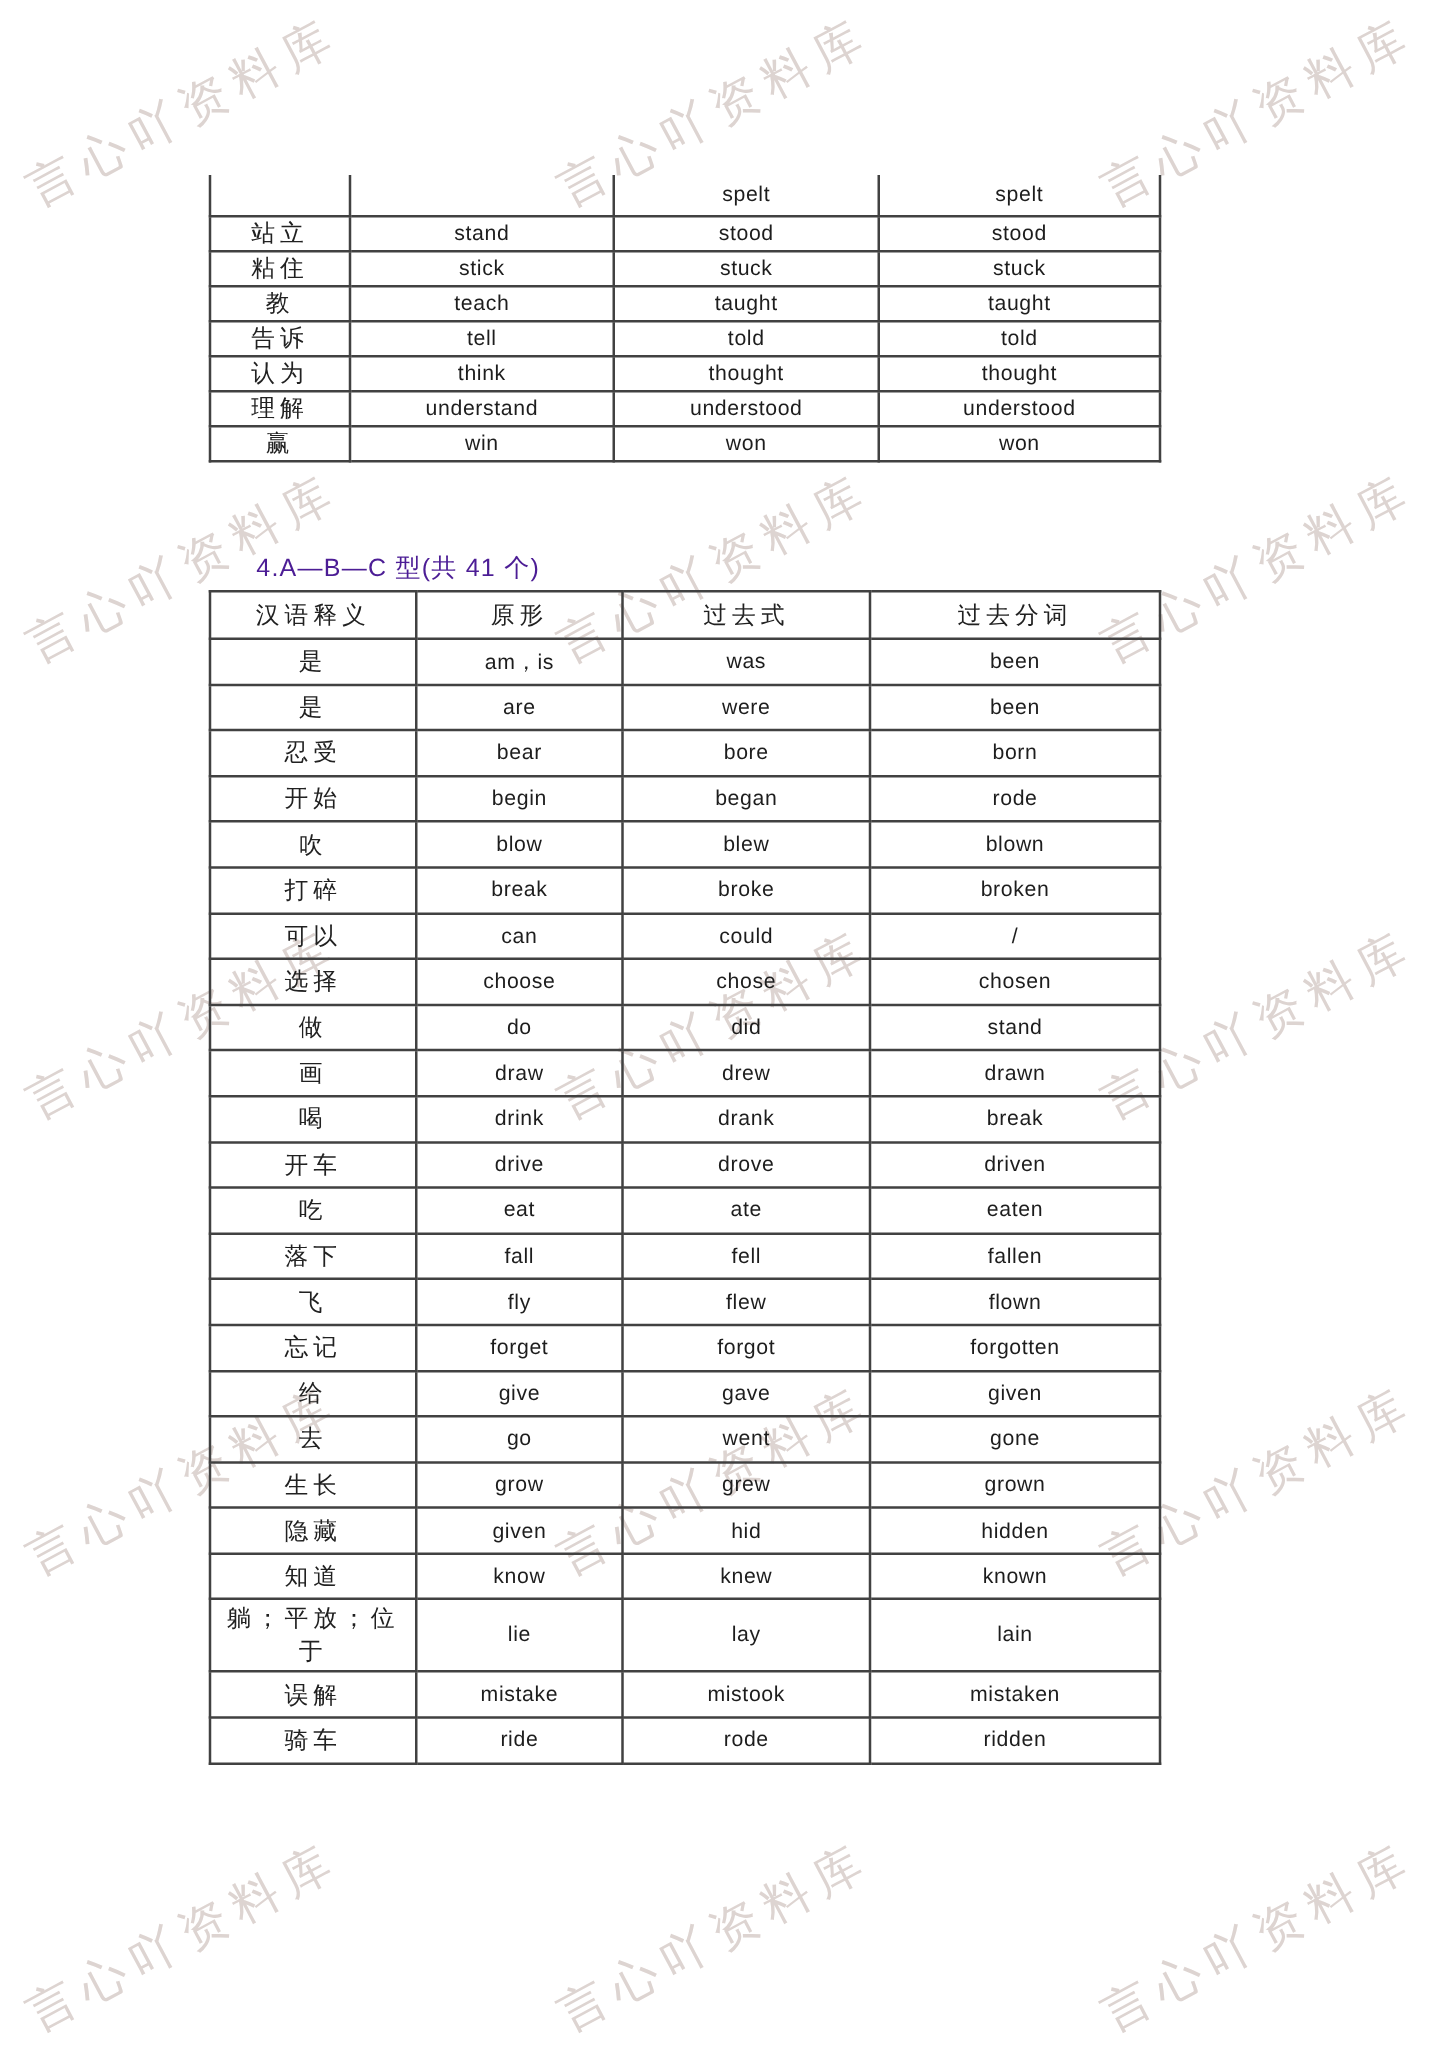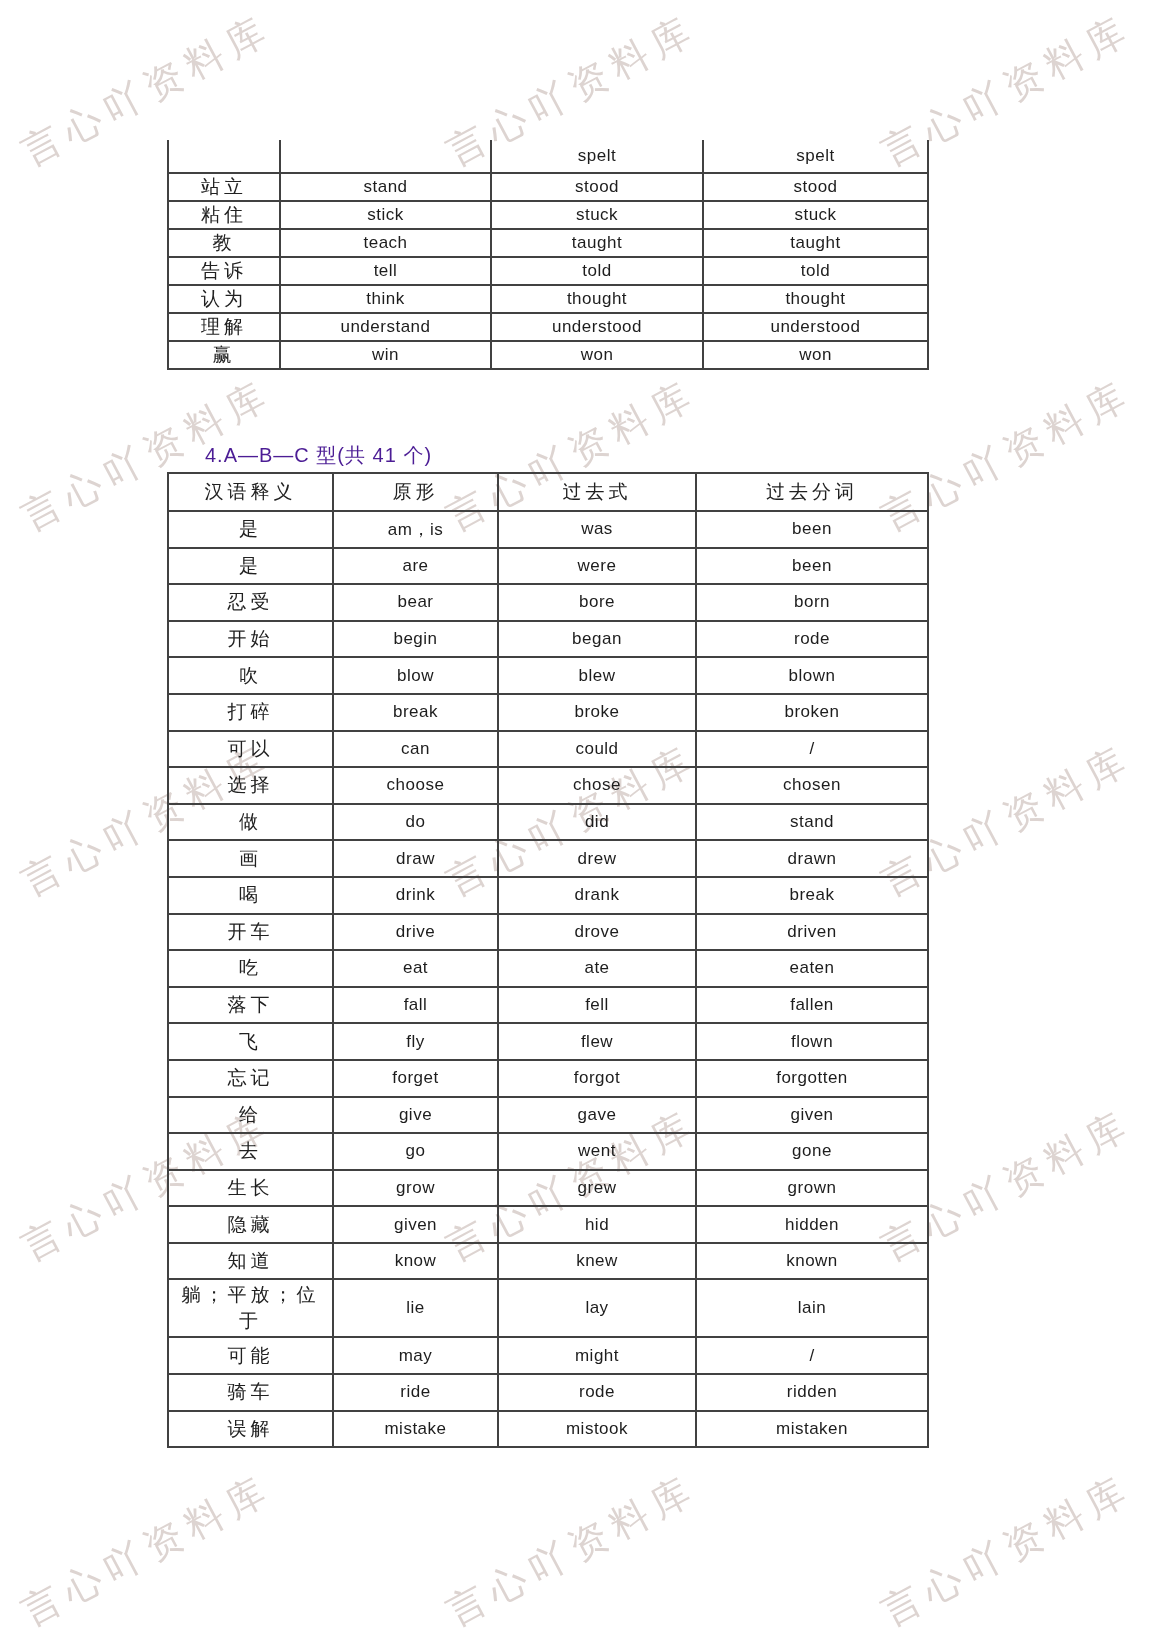--- a/index.html
+++ b/index.html
@@ -302,33 +302,27 @@
           <td class="en">known</td>
         </tr>
         <tr class="tall">
           <td class="cn">躺；平放；位
 于</td>
           <td class="en">lie</td>
           <td class="en">lay</td>
           <td class="en">lain</td>
         </tr>
         <tr>
-          <td class="cn">可能</td>
-          <td class="en">may</td>
-          <td class="en">might</td>
-          <td class="en">/</td>
+          <td class="cn">误解</td>
+          <td class="en">mistake</td>
+          <td class="en">mistook</td>
+          <td class="en">mistaken</td>
         </tr>
         <tr>
           <td class="cn">骑车</td>
           <td class="en">ride</td>
           <td class="en">rode</td>
           <td class="en">ridden</td>
         </tr>
-        <tr>
-          <td class="cn">误解</td>
-          <td class="en">mistake</td>
-          <td class="en">mistook</td>
-          <td class="en">mistaken</td>
-        </tr>
       </tbody>
   </table>
 
 </div>
 
 </body></html>

